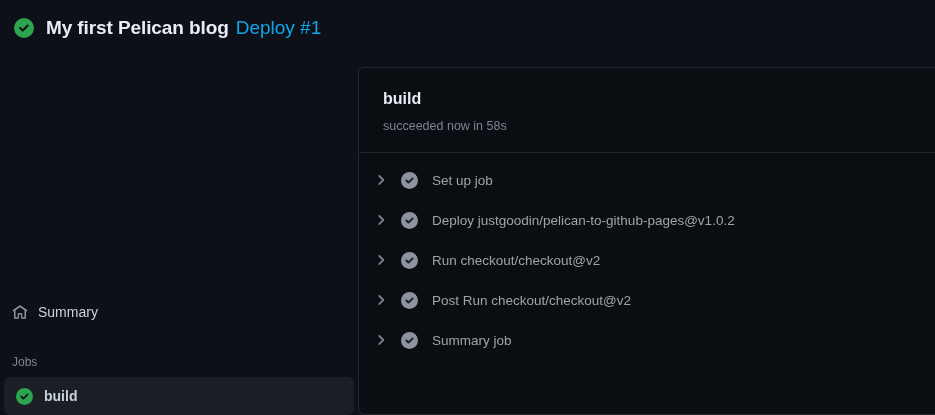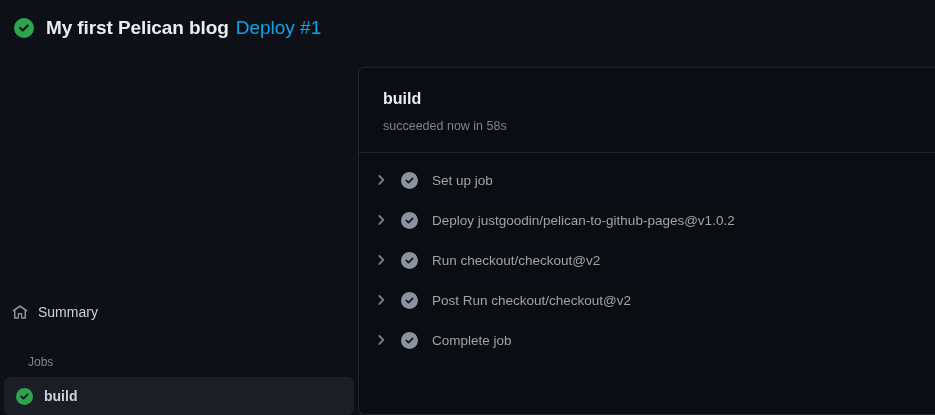--- a/index.html
+++ b/index.html
@@ -77,21 +77,21 @@
     display: block;
   }
   .sidebar-nav-label {
     font-size: 14px;
     color: #c9d1d9;
     white-space: nowrap;
   }
   .sidebar-section-title {
     font-size: 12px;
     color: #7d8590;
-    padding: 0 28px;
+    padding: 0 12px;
     margin-top: 26px;
     margin-bottom: 7px;
     line-height: 16px;
   }
   .job-item {
     display: flex;
     align-items: center;
     height: 38px;
     margin: 0 4px;
     padding: 0 12px;
@@ -288,18 +288,18 @@
           <svg viewBox="0 0 16 16" width="16" height="16" aria-hidden="true">
             <path d="M5.7 3.3a.9.9 0 0 1 1.27 0l4 4a.9.9 0 0 1 0 1.27l-4 4A.9.9 0 1 1 5.7 11.3L9.07 8 5.7 4.64a.9.9 0 0 1 0-1.27Z" fill="#7d8590"></path>
           </svg>
         </span>
         <span class="step-status">
           <svg viewBox="0 0 16 16" width="17" height="17" aria-hidden="true">
             <circle cx="8" cy="8" r="8" fill="#8b949e"></circle>
             <path d="M11.6 5.4a.85.85 0 0 1 0 1.2l-4 4a.85.85 0 0 1-1.2 0L4.4 8.6a.85.85 0 1 1 1.2-1.2L7 8.8l3.4-3.4a.85.85 0 0 1 1.2 0Z" fill="#161b22"></path>
           </svg>
         </span>
-        <span class="step-label">Complete job</span>
+        <span class="step-label">Summary job</span>
       </div>
 
     </div>
   </div>
 </div>
 
 </body></html>

